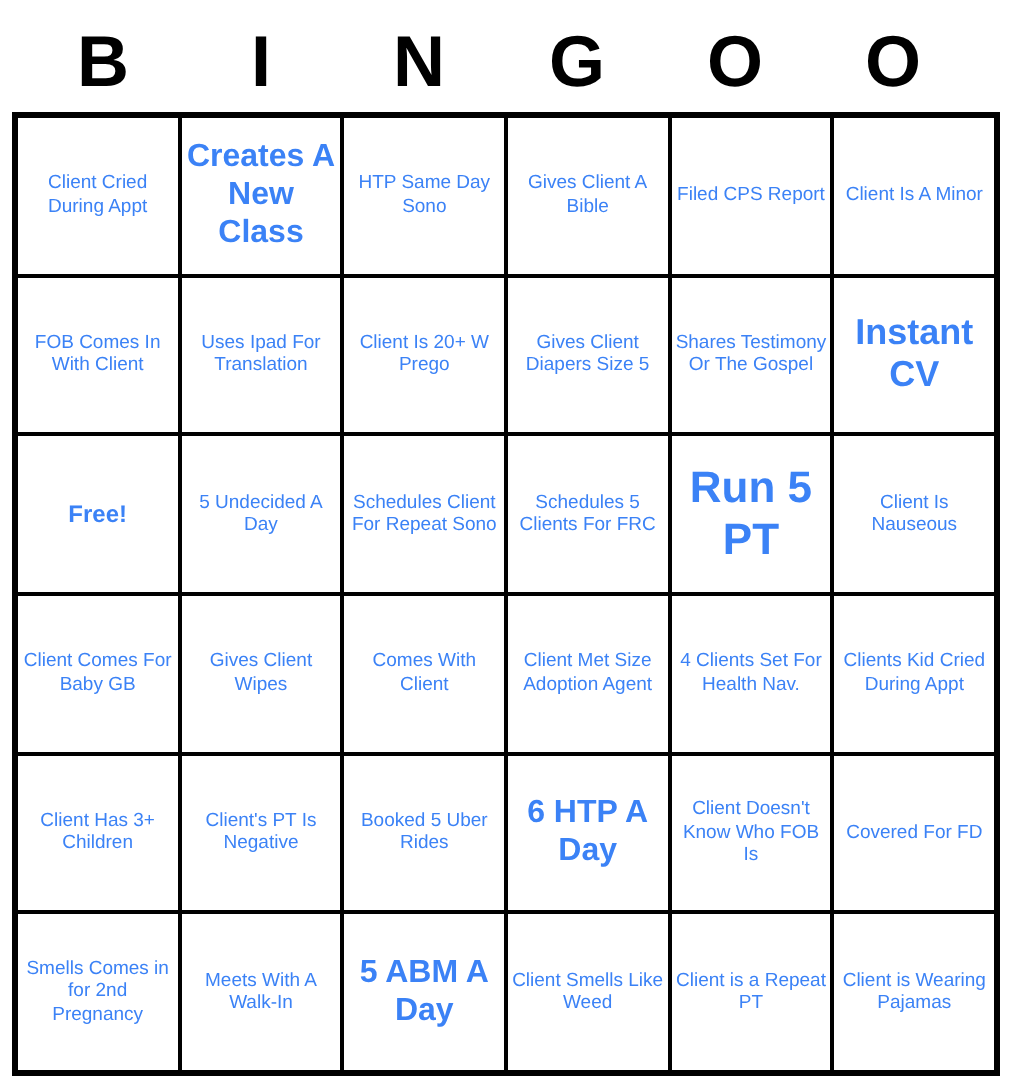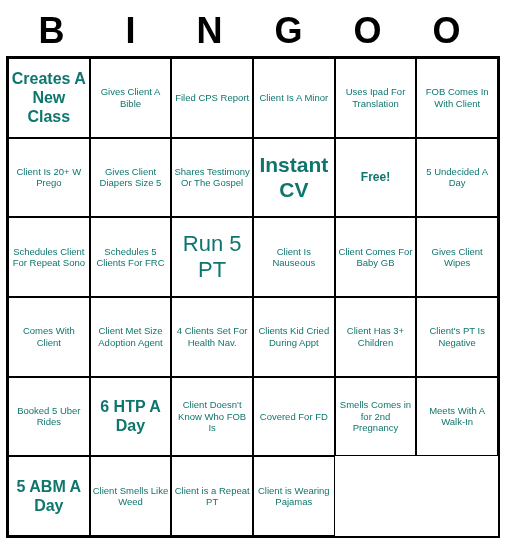--- a/index.html
+++ b/index.html
@@ -40,61 +40,63 @@
     .bingo-cell {
       border: 1.5px solid #000;
       display: flex;
       align-items: center;
       justify-content: center;
       text-align: center;
       font-size: 9.5px;
       font-weight: 500;
       padding: 2px;
       line-height: 1.2;
-      color: #0f766e;
+      color: #3b82f6;
       background: #fff;
       min-height: 72px;
     }
     .bingo-cell.large-text {
       font-size: 16px;
       font-weight: bold;
     }
     .bingo-cell.free {
       font-size: 12px;
       font-weight: bold;
     }
     .bingo-cell.xl-text {
-      font-size: 21px;
+      font-size: 18px;
       font-weight: bold;
     }
     .bingo-cell.xxl-text {
       font-size: 22px;
-      font-weight: normal;
+      font-weight: bold;
       text-align: center;
     }
   </style>
 </head>
 <body>
 
 <div class="bingo-title">
   <span>B</span>
   <span>I</span>
   <span>N</span>
   <span>G</span>
   <span>O</span>
   <span>O</span>
 </div>
 
 <div class="bingo-grid">
+<div class="bingo-cell">Client Cried During Appt</div>
     <div class="bingo-cell large-text">Creates A New Class</div>
+    <div class="bingo-cell">HTP Same Day Sono</div>
     <div class="bingo-cell">Gives Client A Bible</div>
     <div class="bingo-cell">Filed CPS Report</div>
     <div class="bingo-cell">Client Is A Minor</div>
+    <div class="bingo-cell">FOB Comes In With Client</div>
     <div class="bingo-cell">Uses Ipad For Translation</div>
-    <div class="bingo-cell">FOB Comes In With Client</div>
     <div class="bingo-cell">Client Is 20+ W Prego</div>
     <div class="bingo-cell">Gives Client Diapers Size 5</div>
     <div class="bingo-cell">Shares Testimony Or The Gospel</div>
     <div class="bingo-cell xl-text">Instant CV</div>
     <div class="bingo-cell free">Free!</div>
     <div class="bingo-cell">5 Undecided A Day</div>
     <div class="bingo-cell">Schedules Client For Repeat Sono</div>
     <div class="bingo-cell">Schedules 5 Clients For FRC</div>
     <div class="bingo-cell xxl-text">Run 5 PT</div>
     <div class="bingo-cell">Client Is Nauseous</div>

